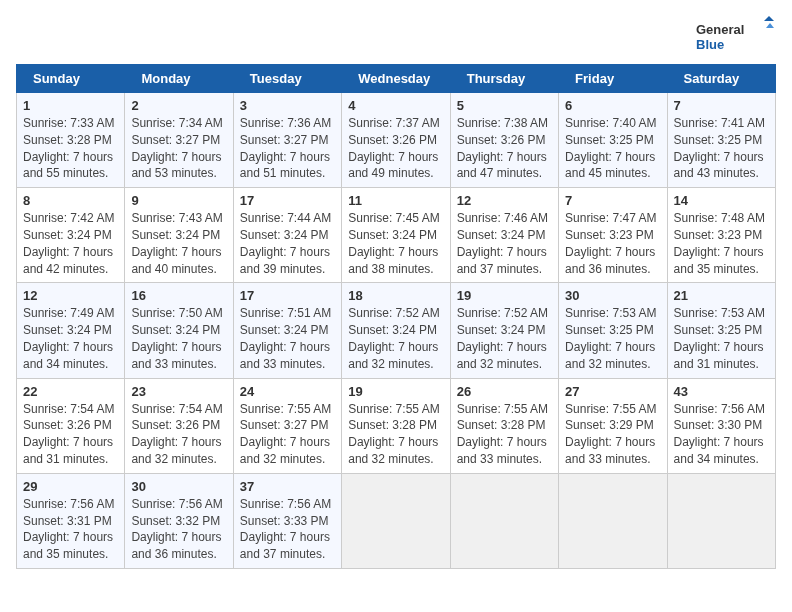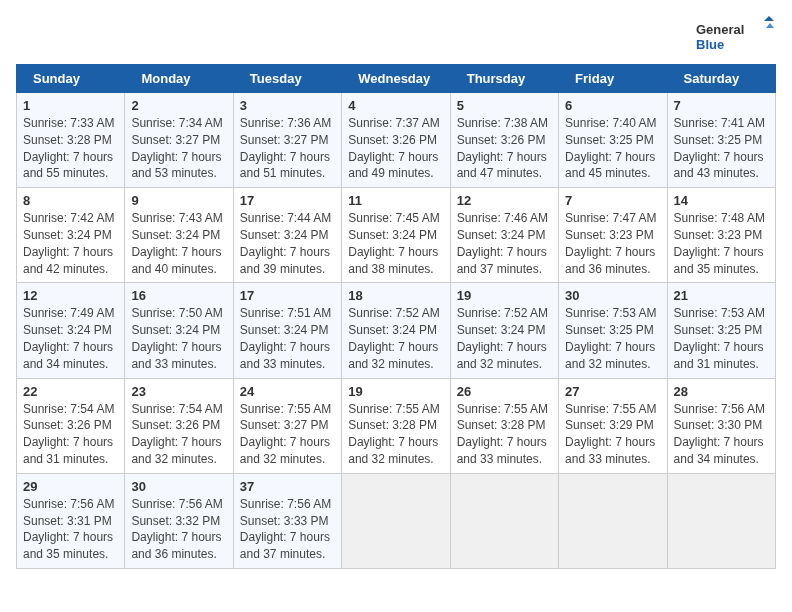--- a/index.html
+++ b/index.html
@@ -217,21 +217,21 @@
         </td>
         <td>
           <span class="day-number">26</span>
           <div class="day-info">Sunrise: 7:55 AM<br>Sunset: 3:28 PM<br>Daylight: 7 hours and 33 minutes.</div>
         </td>
         <td>
           <span class="day-number">27</span>
           <div class="day-info">Sunrise: 7:55 AM<br>Sunset: 3:29 PM<br>Daylight: 7 hours and 33 minutes.</div>
         </td>
         <td>
-          <span class="day-number">28</span>
+          <span class="day-number">43</span>
           <div class="day-info">Sunrise: 7:56 AM<br>Sunset: 3:30 PM<br>Daylight: 7 hours and 34 minutes.</div>
         </td>
       </tr>
       <tr>
         <td>
           <span class="day-number">29</span>
           <div class="day-info">Sunrise: 7:56 AM<br>Sunset: 3:31 PM<br>Daylight: 7 hours and 35 minutes.</div>
         </td>
         <td>
           <span class="day-number">30</span>

